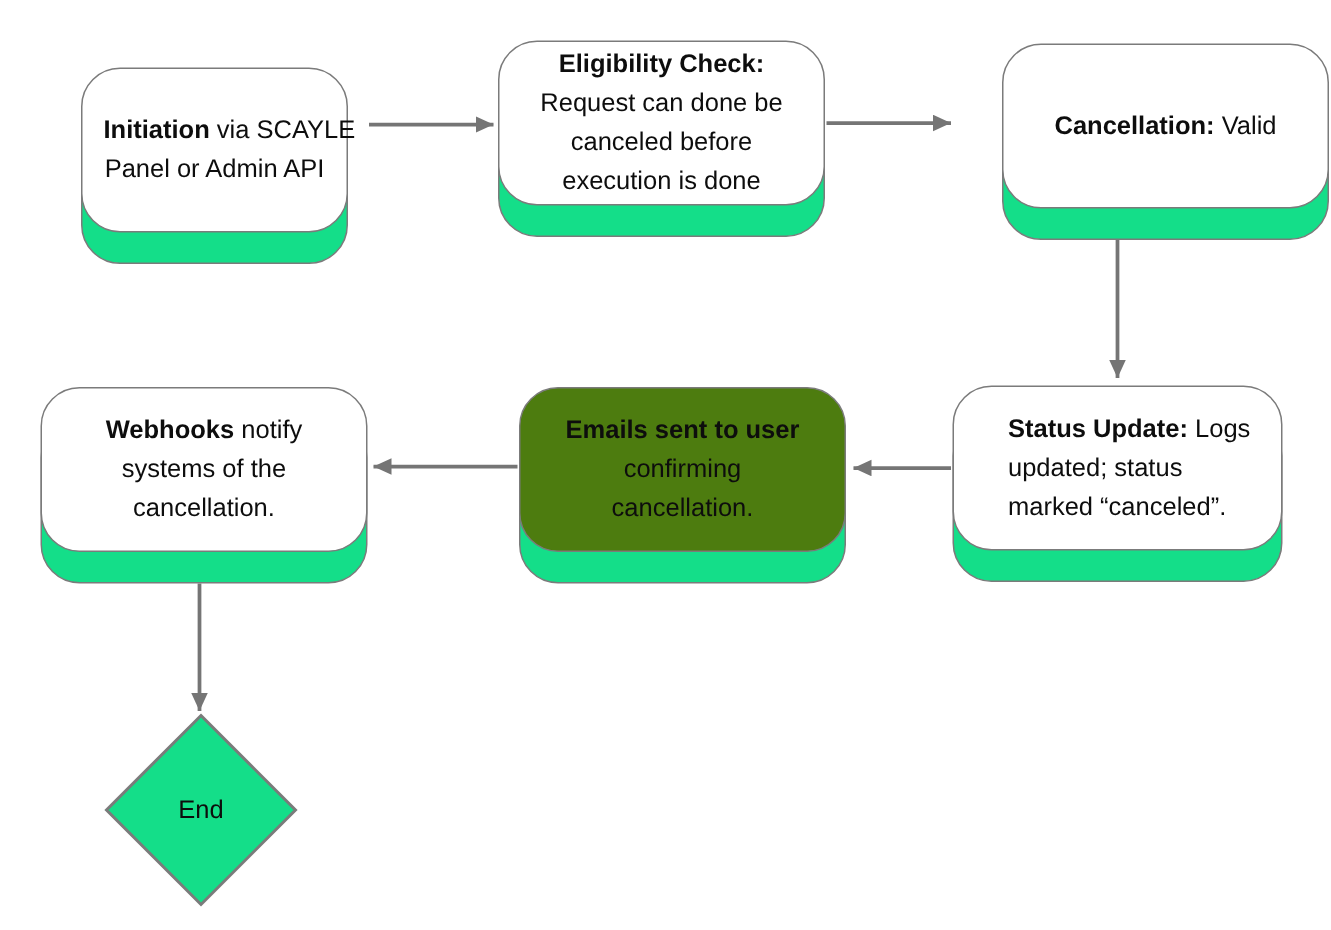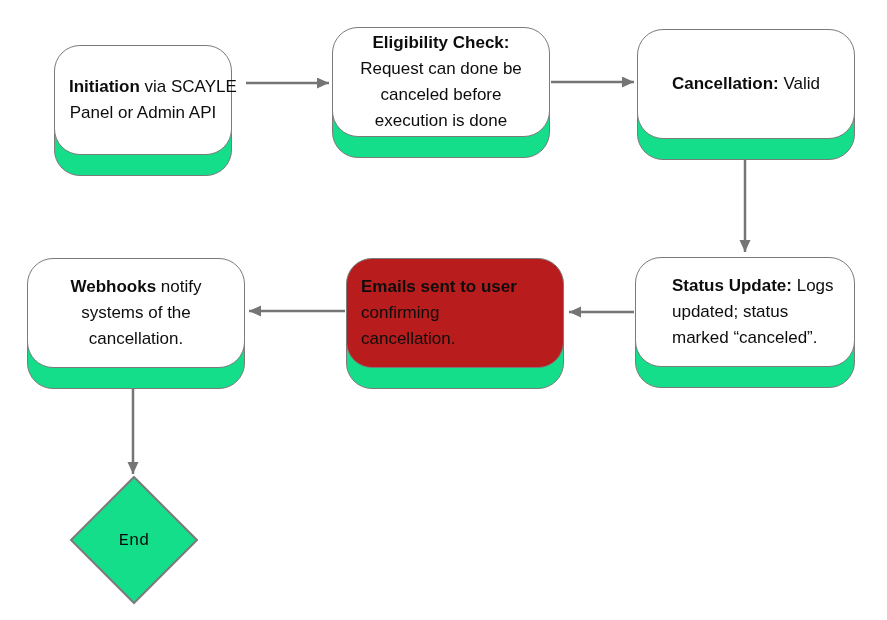--- a/index.html
+++ b/index.html
@@ -49,21 +49,20 @@
     color: #0d0d0d;
     white-space: nowrap;
   }
   .seg-bold { font-weight: bold; }
   .seg-italic { }
   .diamond-label {
     position: absolute;
     font-size: 17px;
     color: #0d0d0d;
     transform: translate(-50%, -50%);
-    font-family: Liberation Mono, monospace;
   }
 </style>
 </head>
 <body>
 
 <div id="canvas" style="background: rgb(255, 255, 255);">
   <svg id="edges-svg">
       <defs>
         <marker id="arrowhead" markerUnits="userSpaceOnUse" markerWidth="13" markerHeight="12" refX="12" refY="5.5" orient="auto">
           <path d="M0,0 L12,5.5 L0,11 Z" fill="#757575"></path>
@@ -86,37 +85,37 @@
     </div>
     <div class="card-wrap" style="left: 332px; top: 27px; width: 218px; height: 150px;">
       <div class="card-accent" style="top: 21px; height: 110px; background: rgb(20, 222, 137); border: 1.5px solid rgb(123, 123, 123);"></div>
       <div class="card-face" style="height: 110px; background: rgb(255, 255, 255); border: 1.5px solid rgb(123, 123, 123); padding: 0px 14px; text-align: center;">
         <div class="card-line"><span class="seg-bold">Eligibility Check:</span></div>
         <div class="card-line"><span>Request can done be</span></div>
         <div class="card-line"><span>canceled </span><span class="seg-italic">before</span></div>
         <div class="card-line"><span>execution is done</span></div>
       </div>
     </div>
-    <div class="card-wrap" style="left: 637px; top: 29px; width: 218px; height: 108px; text-decoration: underline;">
+    <div class="card-wrap" style="left: 668px; top: 29px; width: 218px; height: 108px; text-decoration: underline;">
       <div class="card-accent" style="top: 21px; height: 110px; background: rgb(20, 222, 137); border: 1.5px solid rgb(123, 123, 123);"></div>
       <div class="card-face" style="height: 110px; background: rgb(255, 255, 255); border: 1.5px solid rgb(123, 123, 123); padding: 0px 14px; text-align: center;">
         <div class="card-line"><span class="seg-bold">Cancellation:</span><span> Valid</span></div>
       </div>
     </div>
     <div class="card-wrap" style="left: 635px; top: 257px; width: 220px; height: 131px;">
       <div class="card-accent" style="top: 21px; height: 110px; background: rgb(20, 222, 137); border: 1.5px solid rgb(123, 123, 123);"></div>
       <div class="card-face" style="height: 110px; background: rgb(255, 255, 255); border: 1.5px solid rgb(123, 123, 123); padding: 0px 36px; text-align: left;">
         <div class="card-line"><span class="seg-bold">Status Update:</span><span> Logs</span></div>
         <div class="card-line"><span>updated; status</span></div>
         <div class="card-line"><span>marked “canceled”.</span></div>
       </div>
     </div>
     <div class="card-wrap" style="left: 346px; top: 258px; width: 218px; height: 131px;">
       <div class="card-accent" style="top: 21px; height: 110px; background: rgb(20, 222, 137); border: 1.5px solid rgb(123, 123, 123);"></div>
-      <div class="card-face" style="height: 110px; background: #b91c1c; border: 1.5px solid rgb(123, 123, 123); padding: 0px 14px; text-align: left;">
+      <div class="card-face" style="height: 110px; background: #4d7c0f; border: 1.5px solid rgb(123, 123, 123); padding: 0px 14px; text-align: center;">
         <div class="card-line"><span class="seg-bold">Emails sent to user</span></div>
         <div class="card-line"><span>confirming</span></div>
         <div class="card-line"><span>cancellation.</span></div>
       </div>
     </div>
     <div class="card-wrap" style="left: 27px; top: 258px; width: 218px; height: 166px;">
       <div class="card-accent" style="top: 21px; height: 110px; background: rgb(20, 222, 137); border: 1.5px solid rgb(123, 123, 123);"></div>
       <div class="card-face" style="height: 110px; background: rgb(255, 255, 255); border: 1.5px solid rgb(123, 123, 123); padding: 0px 14px; text-align: center;">
         <div class="card-line"><span class="seg-bold">Webhooks</span><span> notify</span></div>
         <div class="card-line"><span>systems of the</span></div>

